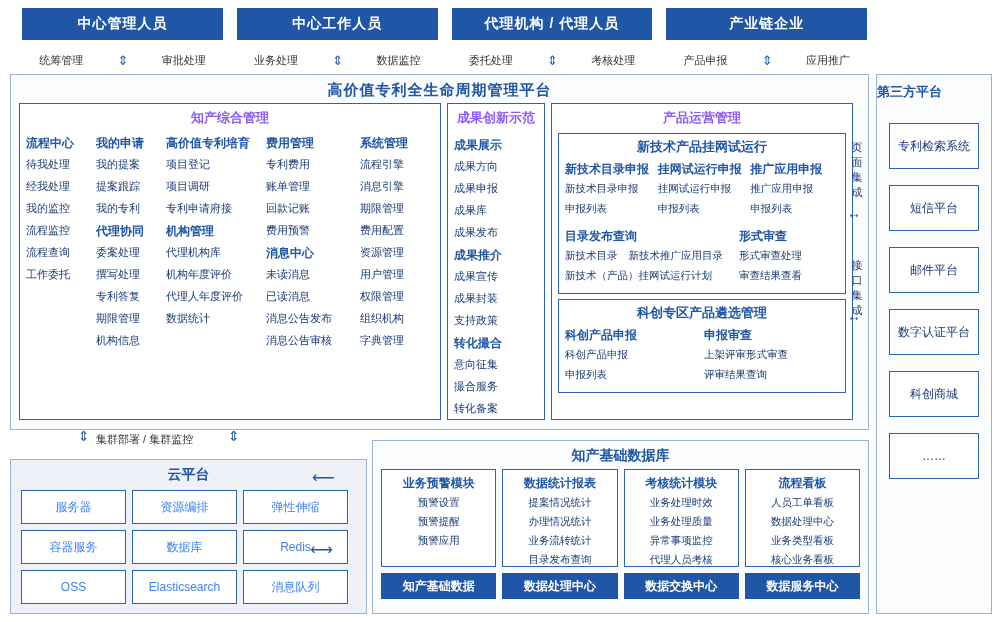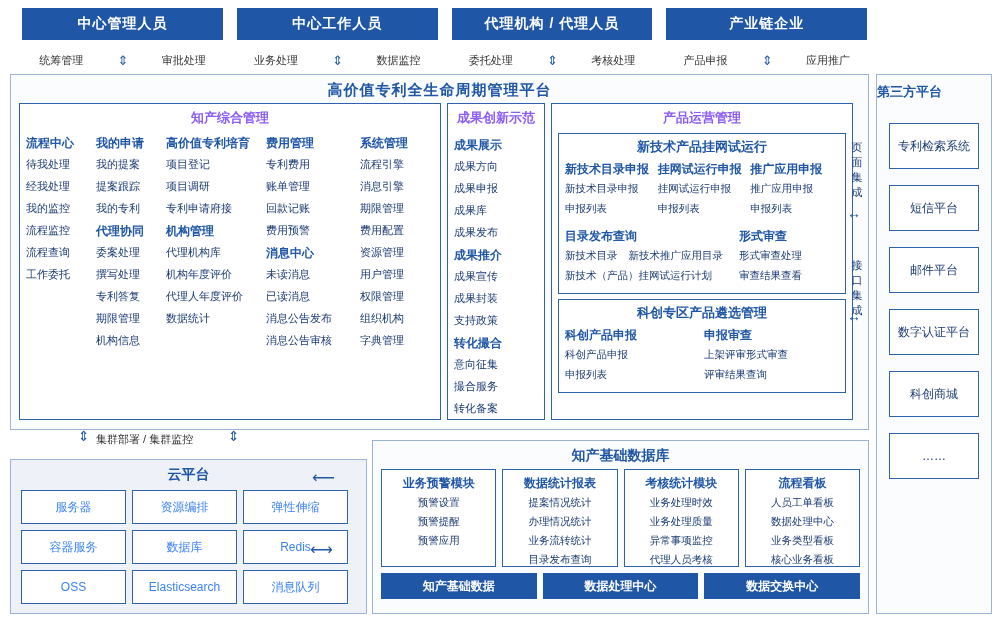--- a/index.html
+++ b/index.html
@@ -358,16 +358,17 @@
         <div class="it">人员工单看板</div>
         <div class="it">数据处理中心</div>
         <div class="it">业务类型看板</div>
         <div class="it">核心业务看板</div>
       </div>
     </div>
     <div class="db-foot">
       <div>知产基础数据</div>
       <div>数据处理中心</div>
       <div>数据交换中心</div>
+      <div>数据服务中心</div>
     </div>
   </div>
 
 </div>
 
 </body></html>

